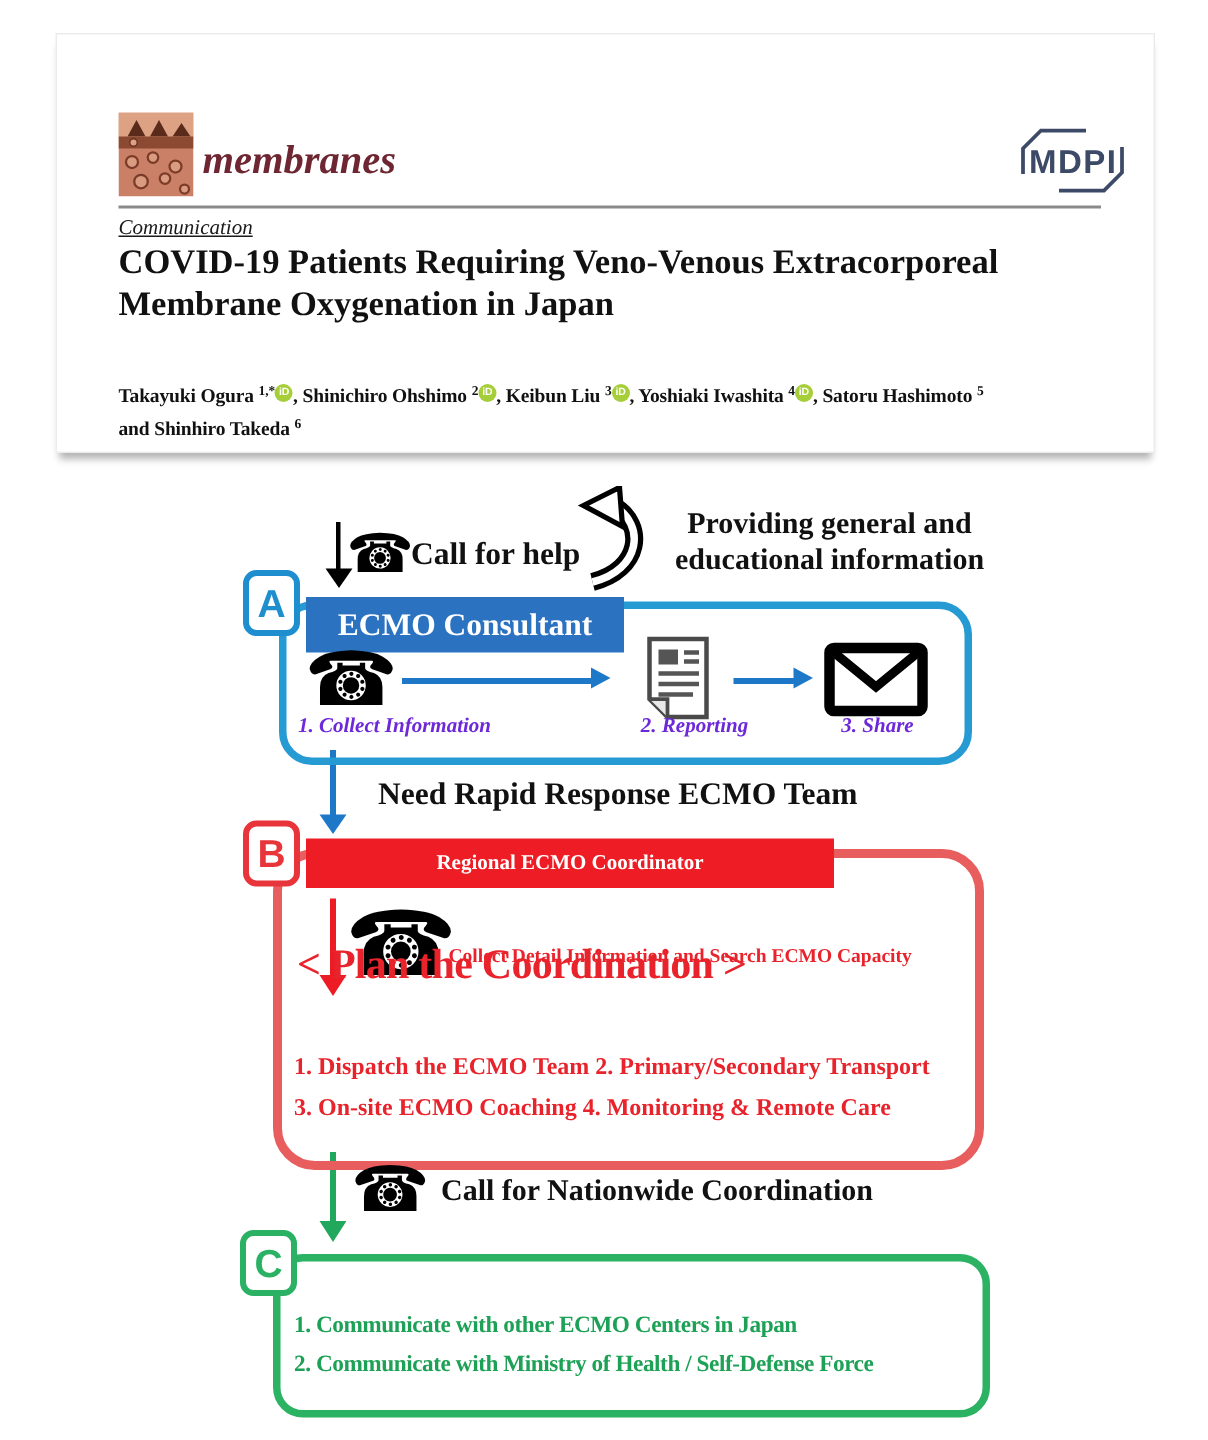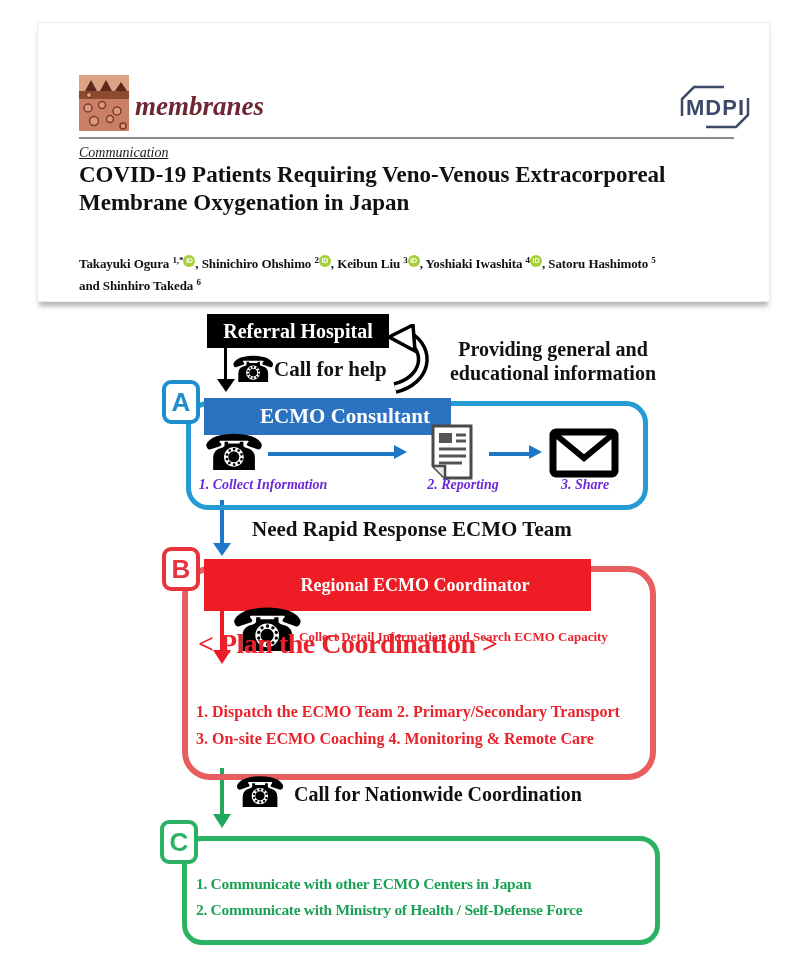--- a/index.html
+++ b/index.html
@@ -21,21 +21,21 @@
   
   .blackbox{background:#000;color:#fff;font-weight:bold;font-size:20px;display:flex;
             align-items:center;justify-content:center;}
   .phone{font-family:"DejaVu Sans",sans-serif;color:#000;line-height:1;}
   .boldtxt{font-weight:bold;color:#111;white-space:nowrap;}
   .badge{width:30px;height:36px;border-radius:9px;background:#fff;border:4px solid;
          font-family:"Liberation Sans",sans-serif;font-weight:bold;font-size:26px;
          display:flex;align-items:center;justify-content:center;z-index:3;}
   .panel{border-radius:24px;background:transparent;z-index:1;}
   .phead{color:#fff;font-weight:bold;display:flex;align-items:center;justify-content:center;
-         z-index:2;white-space:nowrap;padding-left:35px;}
+         z-index:2;white-space:nowrap;}
   .pre{white-space:pre;}
   .tri-down{width:0;height:0;border-left:9px solid transparent;border-right:9px solid transparent;}
   .tri-right{width:0;height:0;border-top:7px solid transparent;border-bottom:7px solid transparent;}
   .bluetxt{color:#6d28d9;font-weight:bold;white-space:nowrap;font-style:italic;}
   .redtxt{color:#e8232b;font-weight:bold;white-space:nowrap;}
   .greentxt{color:#1da156;font-weight:bold;white-space:nowrap;letter-spacing:-0.3px;}
 </style>
 </head>
 <body>
 
@@ -87,23 +87,20 @@
       <sup>4</sup><span class="orcid">iD</span><span>,</span>
       <span>Satoru Hashimoto</span>
       <sup>5</sup>
     </div>
     <div class="abs authors" style="left:41px;top:254px;">
       <span>and Shinhiro Takeda</span>
       <sup>6</sup>
     </div>
   </div>
 
-  <div class="abs blackbox" style="left:207px;top:314px;width:182px;height:34px;">
-    <span>Referral Hospital</span>
-  </div>
 
   <div class="abs" style="left:224px;top:348px;width:3px;height:33px;background:#000;"></div>
   <div class="abs tri-down" style="left:217px;top:379px;border-top:13px solid #000;"></div>
 
   <span class="abs phone" style="left:231px;top:352px;font-size:36px;">☎</span>
   <div class="abs boldtxt" style="left:274px;top:357px;font-size:21px;">Call for help</div>
 
   <svg class="abs" style="left:381px;top:324px;" width="50" height="70" viewBox="0 0 50 70">
     <path d="M14 64 C 46 56, 50 26, 28 13" fill="none" stroke="#000" stroke-width="12"></path>
     <path d="M14 64 C 46 56, 50 26, 28 13" fill="none" stroke="#fff" stroke-width="5"></path>
@@ -157,21 +154,21 @@
   <div class="abs tri-down" style="left:213px;top:543px;border-top:13px solid #1e78c8;"></div>
 
   <div class="abs boldtxt" style="left:252px;top:517px;font-size:21px;">Need Rapid Response ECMO Team</div>
 
   <div class="abs badge" style="left:162px;top:547px;border-color:#e8353b;color:#e8353b;">
       <span>B</span>
     </div>
 
   <div class="abs panel" style="left:182px;top:566px;width:462px;height:202px;border:6px solid #e85d5d;border-radius:28px;"></div>
 
-  <div class="abs phead" style="left:204px;top:559px;width:352px;height:52px;background:#ee1c24;font-size:18px;">
+  <div class="abs phead" style="left:204px;top:559px;width:352px;height:33px;background:#ee1c24;font-size:14px;">
     <span>Regional ECMO Coordinator</span>
   </div>
 
   <div class="abs" style="left:220px;top:599px;width:4px;height:52px;background:#ed1c24;z-index:2;"></div>
   <div class="abs tri-down" style="left:213px;top:650px;border-top:14px solid #ed1c24;z-index:2;"></div>
 
   <span class="abs phone" style="left:230px;top:600px;font-size:60px;z-index:2;">☎</span>
 
   <div class="abs redtxt pre" style="left:299px;top:629px;font-size:13px;z-index:2;">Collect Detail Information  and Search ECMO Capacity</div>
 

